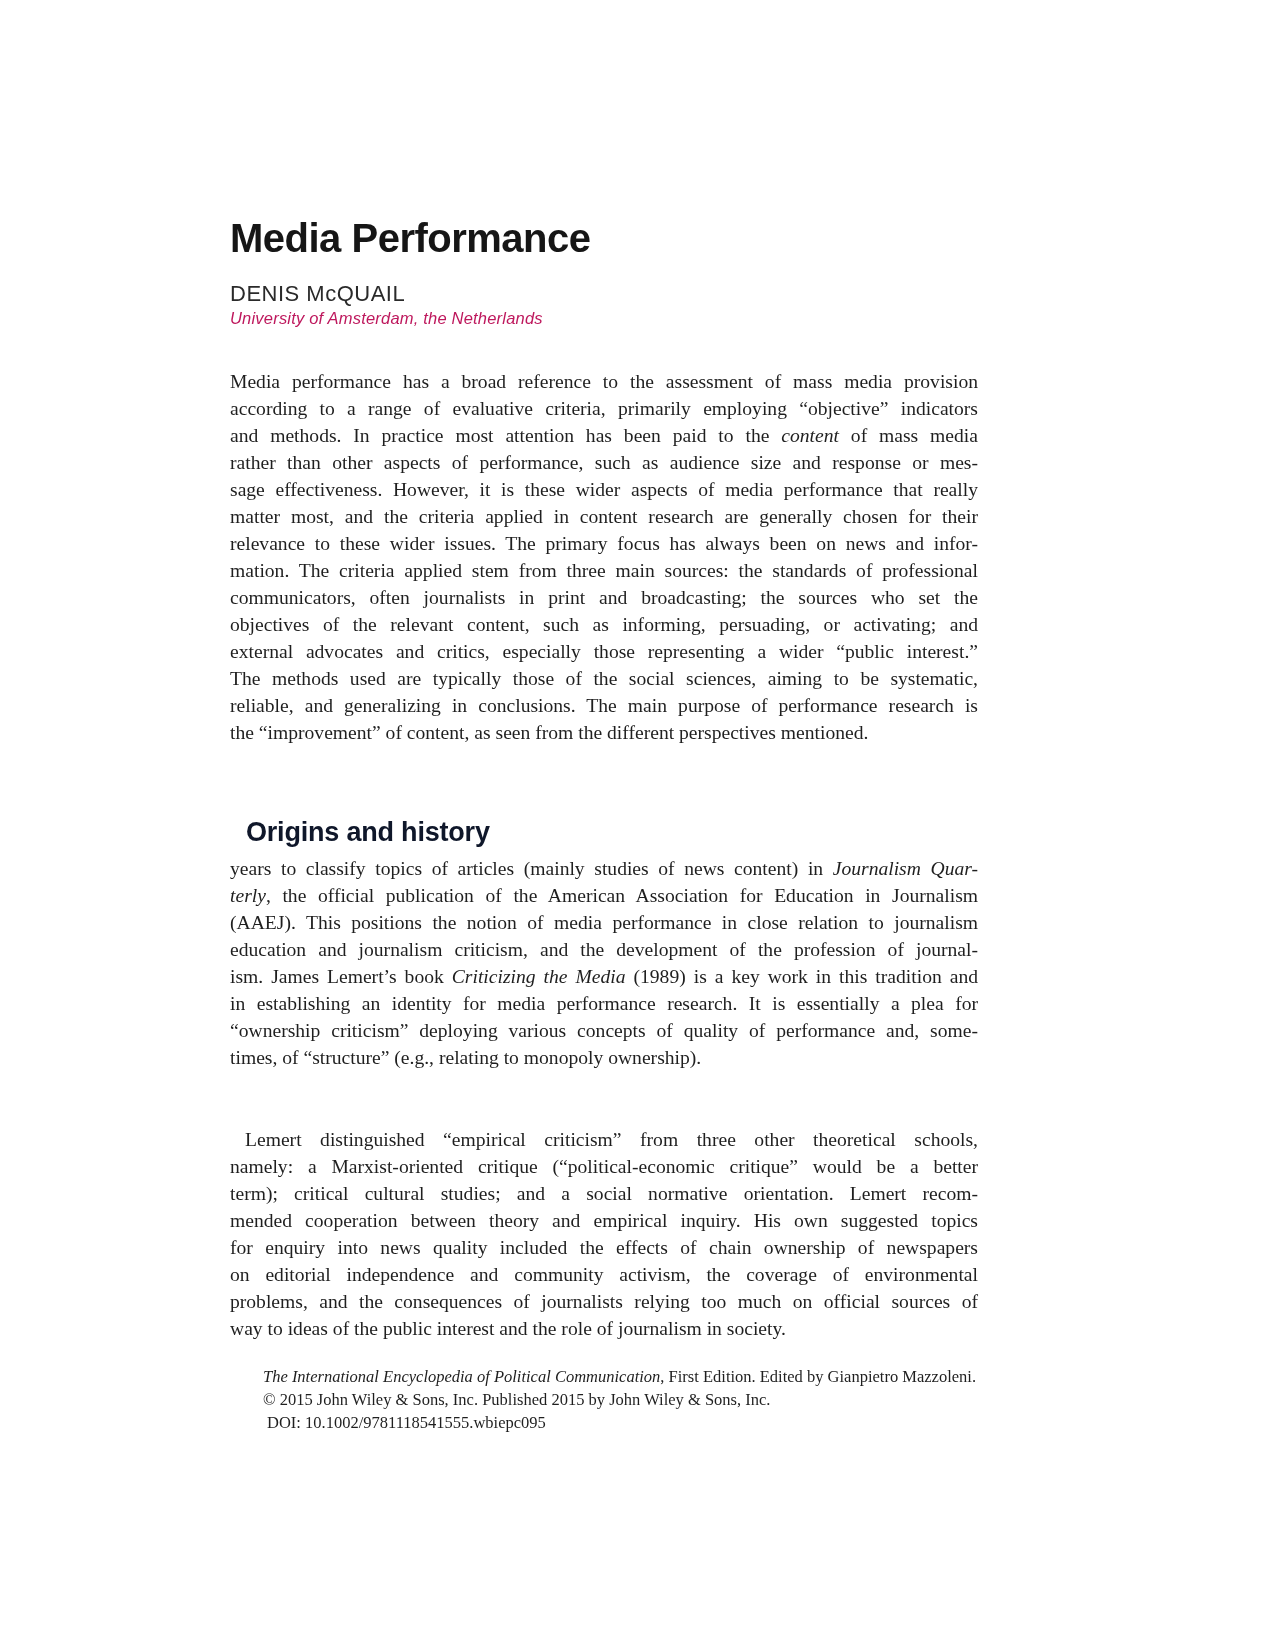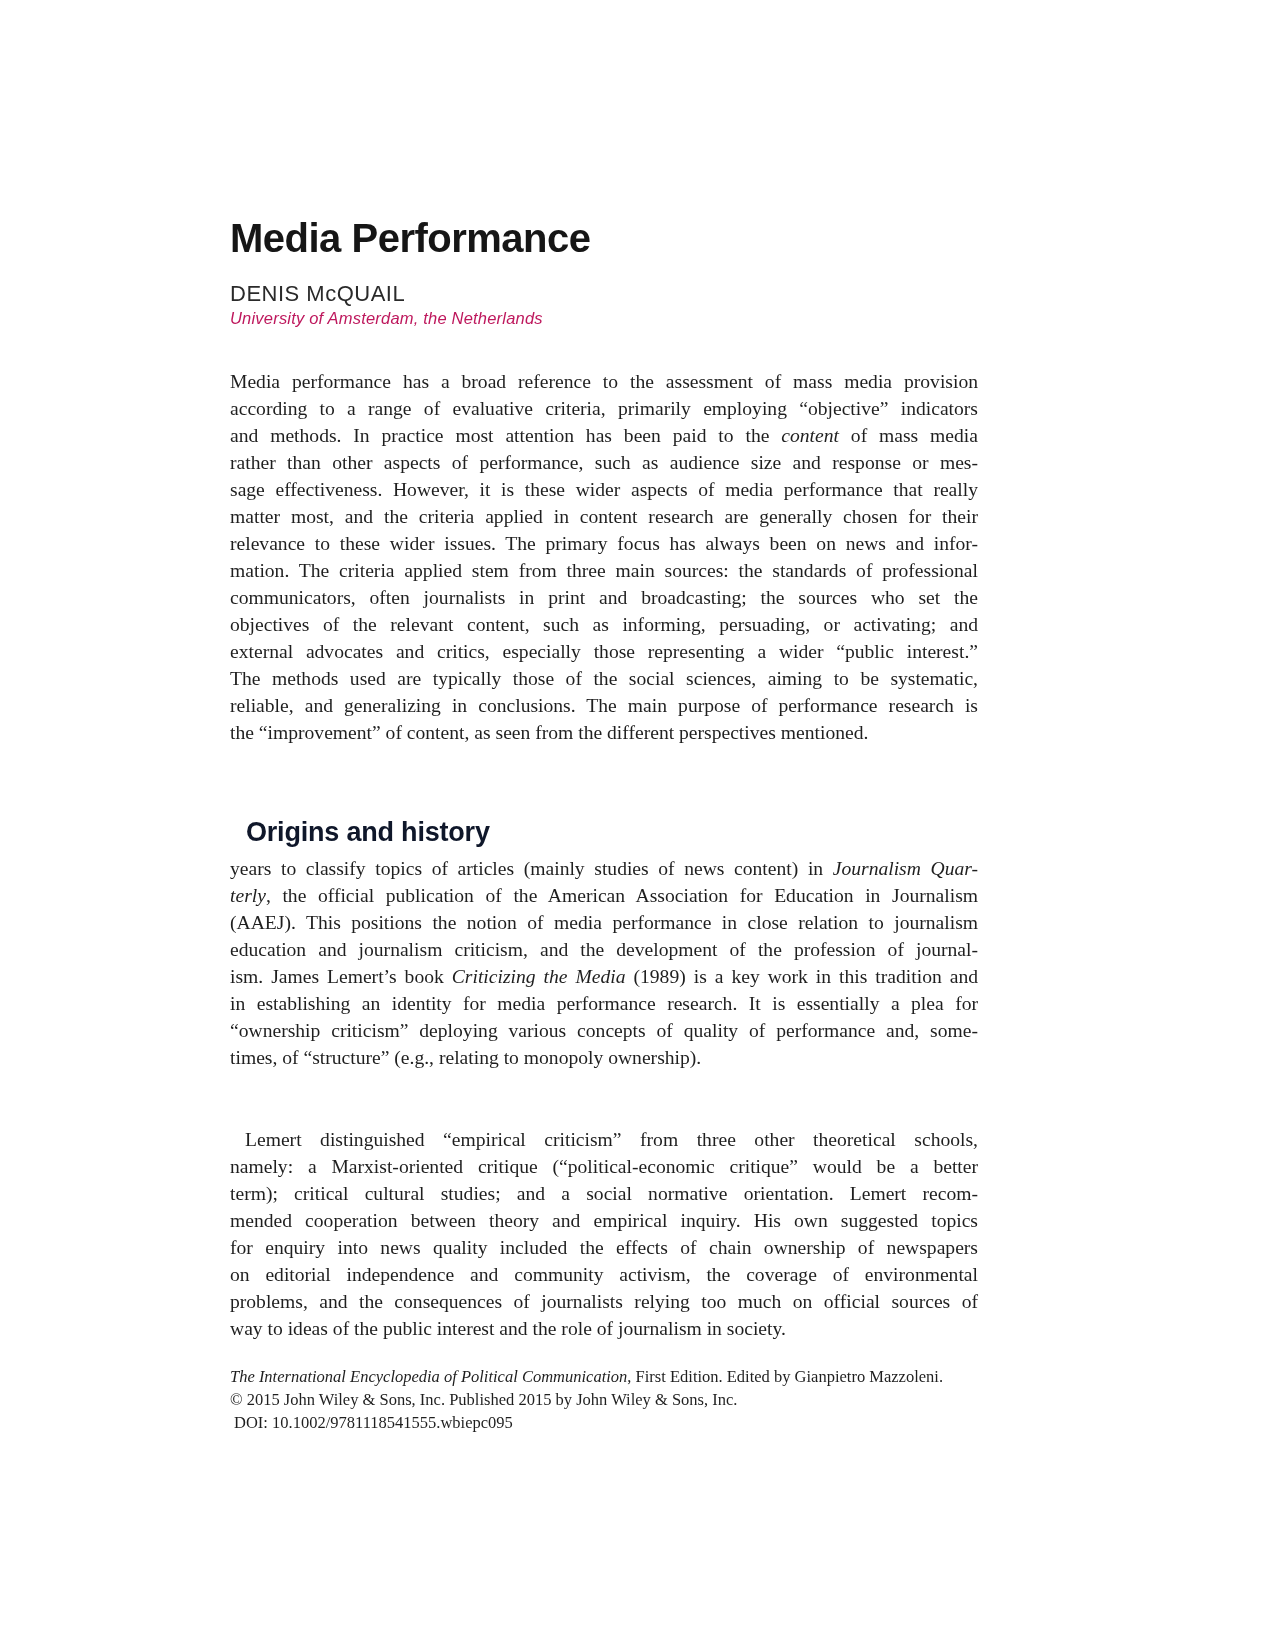--- a/index.html
+++ b/index.html
@@ -53,21 +53,21 @@
     color: #0f172a;
   }
   .para { font-size: 19.6px; line-height: 27px; }
   .para .line { text-align: justify; text-align-last: justify; }
   .para .line.last { text-align-last: left; }
   .para.indent-first .line.first { padding-left: 15px; }
   .intro { top: 368px; }
   .origins-p1 { top: 855px; }
   .origins-p2 { top: 1098px; margin-top: 28px; }
 
-  .footnote { top: 1365px; font-size: 16.5px; line-height: 23.2px; }
+  .footnote { top: 1365px; font-size: 16.5px; line-height: 23.2px; margin-left: 33px; }
   .footnote .line { text-align: left; }
   .footnote .line:last-child { padding-left: 4px; }
 </style>
 </head>
 <body>
 
 <div class="page">
   <h1 class="col title">Media Performance</h1>
   <div class="col author">DENIS McQUAIL</div>
   <div class="col affiliation">University of Amsterdam, the Netherlands</div>

